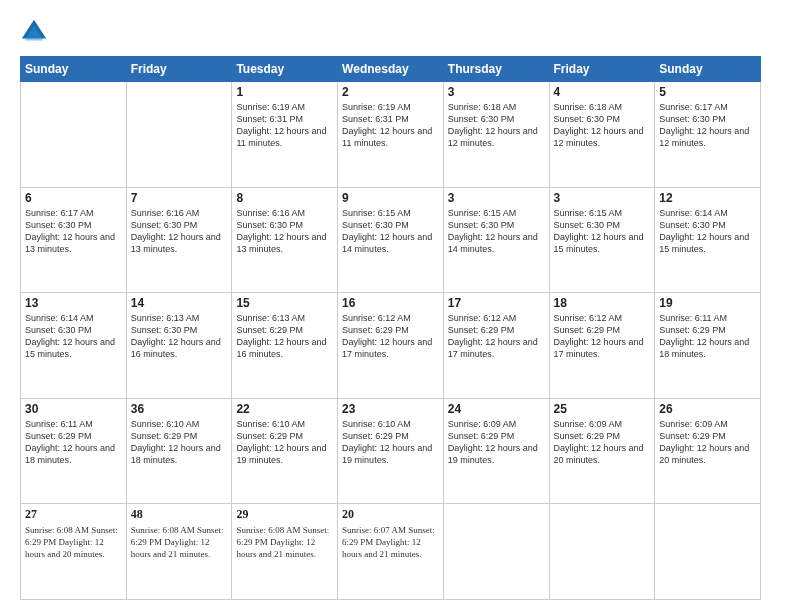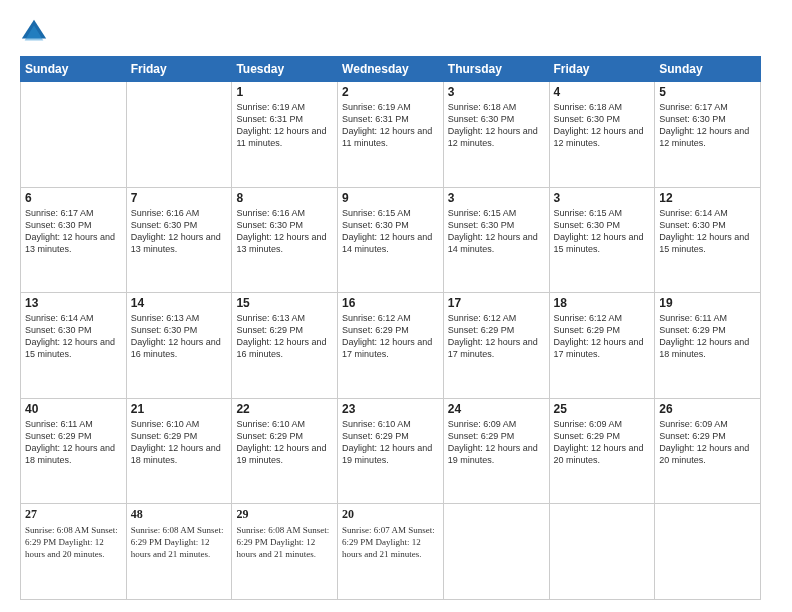--- a/index.html
+++ b/index.html
@@ -193,24 +193,24 @@
 Sunset: 6:29 PM
 Daylight: 12 hours and 17 minutes.</span></td>
           <td><span class="day-num">18</span><span class="day-info">Sunrise: 6:12 AM
 Sunset: 6:29 PM
 Daylight: 12 hours and 17 minutes.</span></td>
           <td><span class="day-num">19</span><span class="day-info">Sunrise: 6:11 AM
 Sunset: 6:29 PM
 Daylight: 12 hours and 18 minutes.</span></td>
         </tr>
         <tr>
-          <td><span class="day-num">40</span><span class="day-info">Sunrise: 6:11 AM
+          <td><span class="day-num">30</span><span class="day-info">Sunrise: 6:11 AM
 Sunset: 6:29 PM
 Daylight: 12 hours and 18 minutes.</span></td>
-          <td><span class="day-num">21</span><span class="day-info">Sunrise: 6:10 AM
+          <td><span class="day-num">36</span><span class="day-info">Sunrise: 6:10 AM
 Sunset: 6:29 PM
 Daylight: 12 hours and 18 minutes.</span></td>
           <td><span class="day-num">22</span><span class="day-info">Sunrise: 6:10 AM
 Sunset: 6:29 PM
 Daylight: 12 hours and 19 minutes.</span></td>
           <td><span class="day-num">23</span><span class="day-info">Sunrise: 6:10 AM
 Sunset: 6:29 PM
 Daylight: 12 hours and 19 minutes.</span></td>
           <td><span class="day-num">24</span><span class="day-info">Sunrise: 6:09 AM
 Sunset: 6:29 PM

